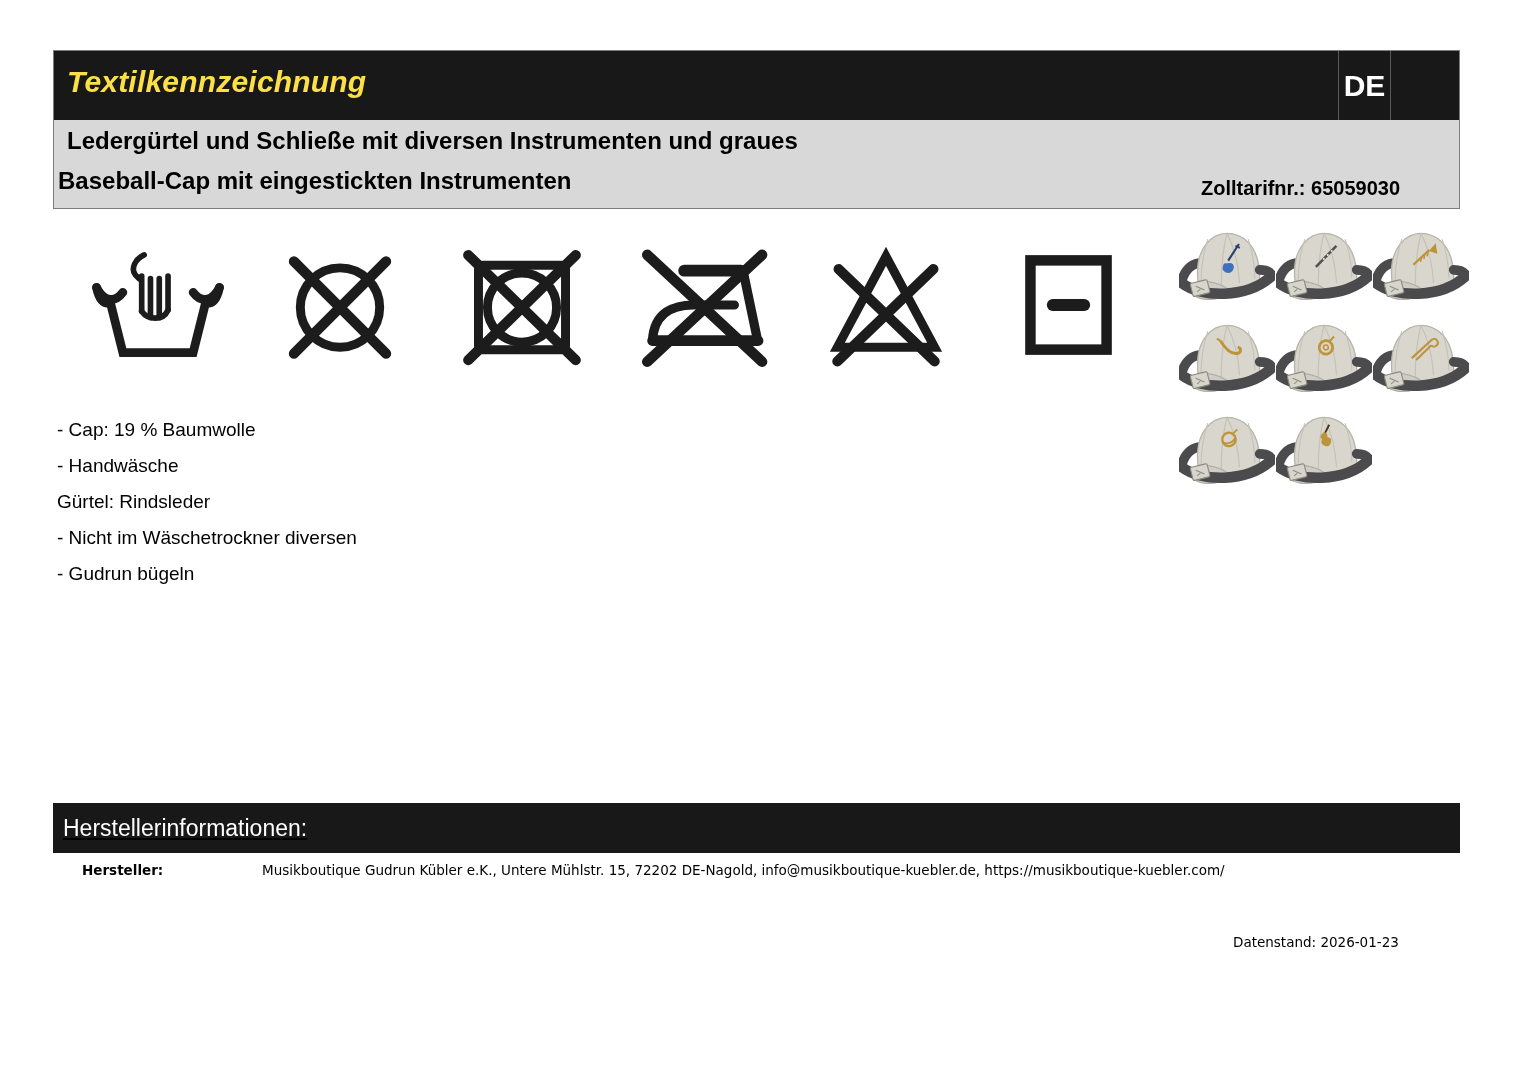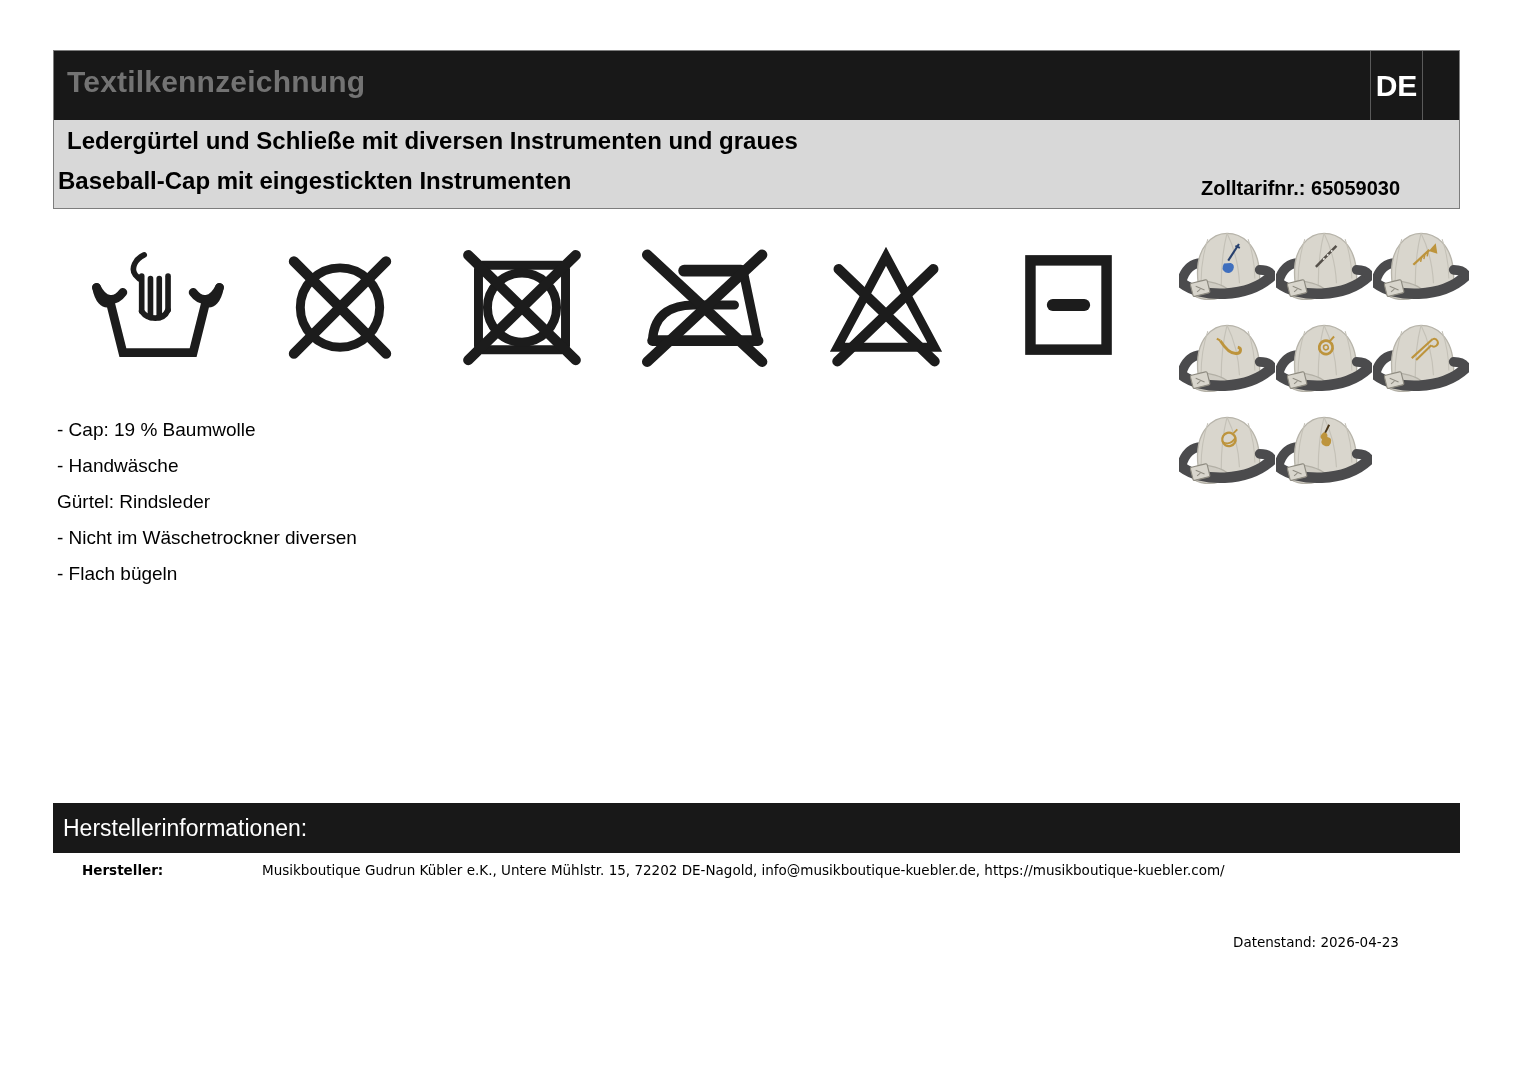--- a/index.html
+++ b/index.html
@@ -10,22 +10,22 @@
     --belt:#4b4b4d;
   }
   *{box-sizing:border-box;margin:0;padding:0;}
   html,body{width:1520px;height:1075px;background:#ffffff;
     font-family:"Liberation Sans",sans-serif;color:#000;}
   .page{position:relative;width:1520px;height:1075px;overflow:hidden;background:#fff;}
 
   
   .header-block{position:absolute;left:53px;top:50px;width:1407px;border:1px solid #7d7d7d;}
   .title-bar{position:relative;height:69px;background:var(--bar-black);}
-  .title-bar .title{position:absolute;left:13px;top:14px;color:#737373;font-size:30px;font-weight:bold;letter-spacing:.2px;}
-  .lang-cell{position:absolute;right:36px;top:0;height:69px;width:53px;
+  .title-bar .title{position:absolute;left:13px;top:14px;color:#fde047;font-size:30px;font-weight:bold;letter-spacing:.2px;font-style:italic;}
+  .lang-cell{position:absolute;right:68px;top:0;height:69px;width:53px;
     border-left:1px solid #5a5a5a;border-right:1px solid #5a5a5a;
     display:flex;align-items:center;justify-content:center;}
   .lang-cell span{color:#fff;font-size:30px;font-weight:bold;}
   .subtitle-bar{position:relative;height:88px;background:var(--subtitle-gray);}
   .subtitle-line1{position:absolute;left:13px;top:7px;font-size:24px;font-weight:bold;}
   .subtitle-line2{position:absolute;left:4px;top:47px;font-size:24px;font-weight:bold;}
   .tariff{position:absolute;right:59px;bottom:8px;font-size:20px;font-weight:bold;}
 
   
   .symbols-row{position:absolute;left:67px;top:230px;display:flex;}
@@ -35,21 +35,21 @@
 
   
   .caps-grid{position:absolute;left:1178px;top:222px;width:294px;display:flex;flex-wrap:wrap;}
   .cap-photo{width:97px;height:92px;display:flex;align-items:flex-start;justify-content:center;}
 
   
   .materials{position:absolute;left:57px;top:412px;font-size:19px;line-height:36px;}
 
   
   .mfr-bar{position:absolute;left:53px;top:803px;width:1407px;height:50px;background:var(--bar-black);
-    display:flex;align-items:center;}
+    display:flex;align-items:center;text-decoration:underline;}
   .mfr-bar span{color:#fff;font-size:23px;margin-left:10px;}
   .mfr-row{position:absolute;left:82px;top:862px;font-family:"DejaVu Sans",sans-serif;font-size:13.5px;}
   .mfr-label{font-weight:bold;}
   .mfr-value{position:absolute;left:180px;top:0;width:1100px;font-weight:normal;white-space:nowrap;}
 
   .data-status{position:absolute;left:1233px;top:934px;font-family:"DejaVu Sans",sans-serif;font-size:13.5px;}
 </style>
 </head>
 <body>
 
@@ -299,26 +299,26 @@
           </g>
   </svg>
       </div>
     </div>
 
   <div class="materials">
     <div>- Cap: 19 % Baumwolle</div>
     <div>- Handwäsche</div>
     <div>Gürtel: Rindsleder</div>
     <div>- Nicht im Wäschetrockner diversen</div>
-    <div>- Flach bügeln</div>
+    <div>- Gudrun bügeln</div>
   </div>
 
   <div class="mfr-bar">
     <span>Herstellerinformationen:</span>
   </div>
   <div class="mfr-row">
     <span class="mfr-label">Hersteller:</span>
     <span class="mfr-value">Musikboutique Gudrun Kübler e.K., Untere Mühlstr. 15, 72202 DE-Nagold, info@musikboutique-kuebler.de, https://musikboutique-kuebler.com/</span>
   </div>
 
-  <div class="data-status">Datenstand: 2026-04-23</div>
+  <div class="data-status">Datenstand: 2026-01-23</div>
 
 </div>
 
 </body></html>

